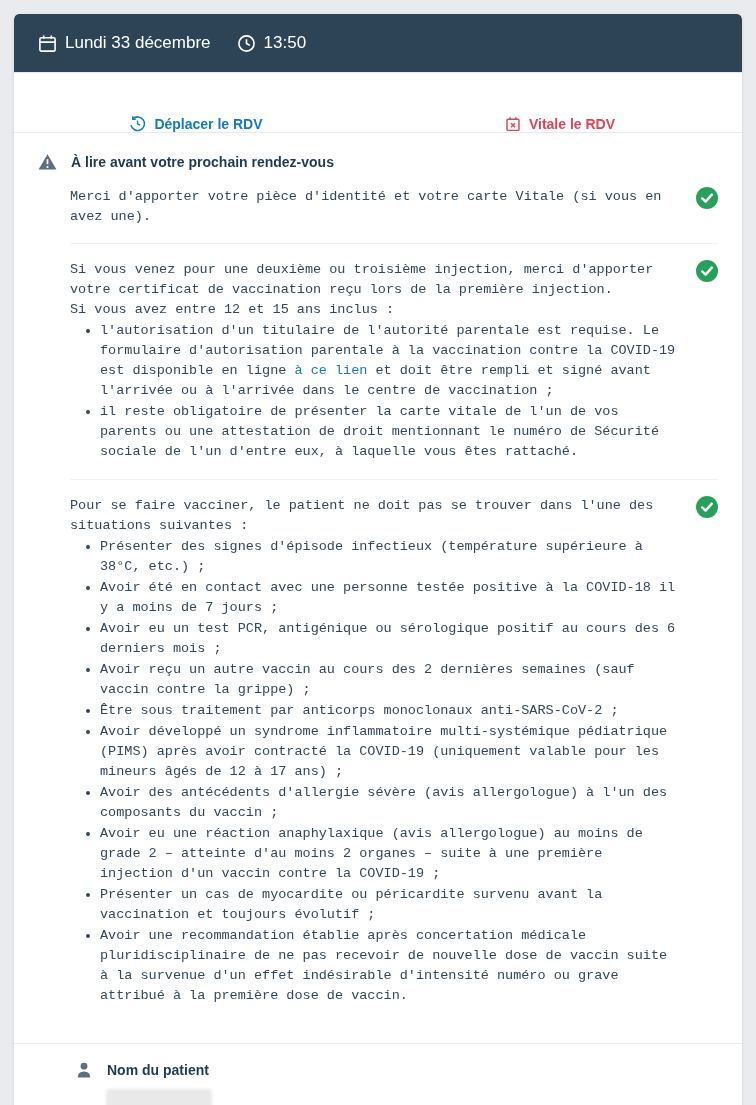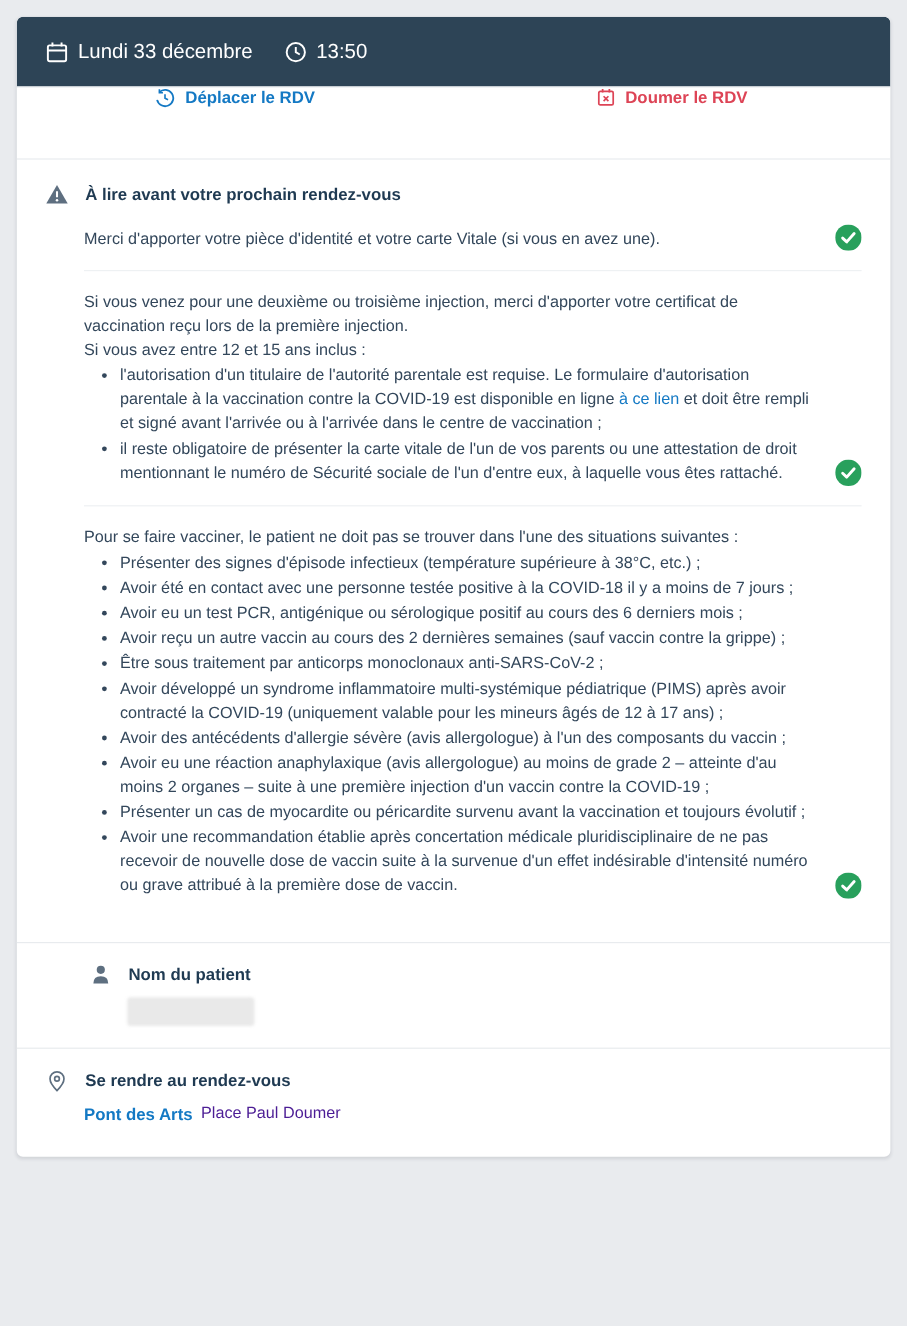--- a/index.html
+++ b/index.html
@@ -16,30 +16,30 @@
   .doctor-row { display:flex; align-items:center; gap:16px; padding:15px 24px; }
   .avatar { width:46px; height:46px; border-radius:50%; background:#e3f1fa; overflow:hidden; flex:none; }
   .doc-name { font-size:14.5px; font-weight:bold; color:#1f3a52; }
   .doc-spec { font-size:13px; color:#68798a; margin-top:4px; }
 
   .divider { height:1px; background:#e8ebee; }
   .divider-inset { height:1px; background:#eef1f3; margin-left:56px; }
 
   
   .actions { display:flex; height:59px; }
-  .action-btn { flex:1; display:flex; align-items:flex-start; justify-content:center; gap:8px; background:none; border:none; font-family:inherit; font-size:14px; font-weight:bold; cursor:pointer; }
+  .action-btn { flex:1; display:flex; align-items:flex-end; justify-content:center; gap:8px; background:none; border:none; font-family:inherit; font-size:14px; font-weight:bold; cursor:pointer; }
   .action-move { color:#1479c4; }
   .action-cancel { color:#dd4456; }
 
   
   .section { padding:20px 24px; }
   .sec-head { display:flex; align-items:flex-start; gap:14px; }
   .sec-title { font-size:14px; font-weight:bold; color:#1f3a52; padding-top:1px; }
   .msg-wrap { margin-left:32px; }
-  .msg-row { display:flex; align-items:flex-end; gap:14px; padding:16px 0; }
+  .msg-row { display:flex; align-items:flex-start; gap:14px; padding:16px 0;font-family:Liberation Mono, monospace; }
   .msg-text { flex:1; font-size:13.5px; line-height:20px; color:#33475b; }
   .msg-text p { margin:0; }
   .msg-text ul { margin:0; padding-left:30px; }
   .msg-text li { margin:1px 0; }
   .check { width:22px; height:22px; flex:none; }
   a.link { color:#1479c4; text-decoration:none; cursor:pointer; }
 
   
   .label-bold { font-size:14px; font-weight:bold; color:#1f3a52; }
   .blurred-name { margin:10px 0 2px 32px; width:106px; height:24px; background:#e9e9e9; border-radius:3px; filter:blur(1.5px); }
@@ -94,21 +94,21 @@
     <button class="action-btn action-cancel">
       <span class="icon">
         <svg width="16" height="16" viewBox="0 0 20 20" fill="none" stroke="#dd4456" stroke-width="1.8">
           <rect x="2.5" y="4" width="15" height="14" rx="1.5"></rect>
           <line x1="6.5" y1="1.5" x2="6.5" y2="5"></line>
           <line x1="13.5" y1="1.5" x2="13.5" y2="5"></line>
           <line x1="7.5" y1="9" x2="12.5" y2="14"></line>
           <line x1="12.5" y1="9" x2="7.5" y2="14"></line>
         </svg>
       </span>
-      <span>Doumer le RDV</span>
+      <span>Vitale le RDV</span>
     </button>
   </div>
 
   <div class="divider"></div>
 
   <div class="section">
     <div class="sec-head">
       <span class="icon">
         <svg width="19" height="18" viewBox="0 0 20 18">
           <path d="M10 0.8 L19.4 17 L0.6 17 Z" fill="#5e6f80"></path>

